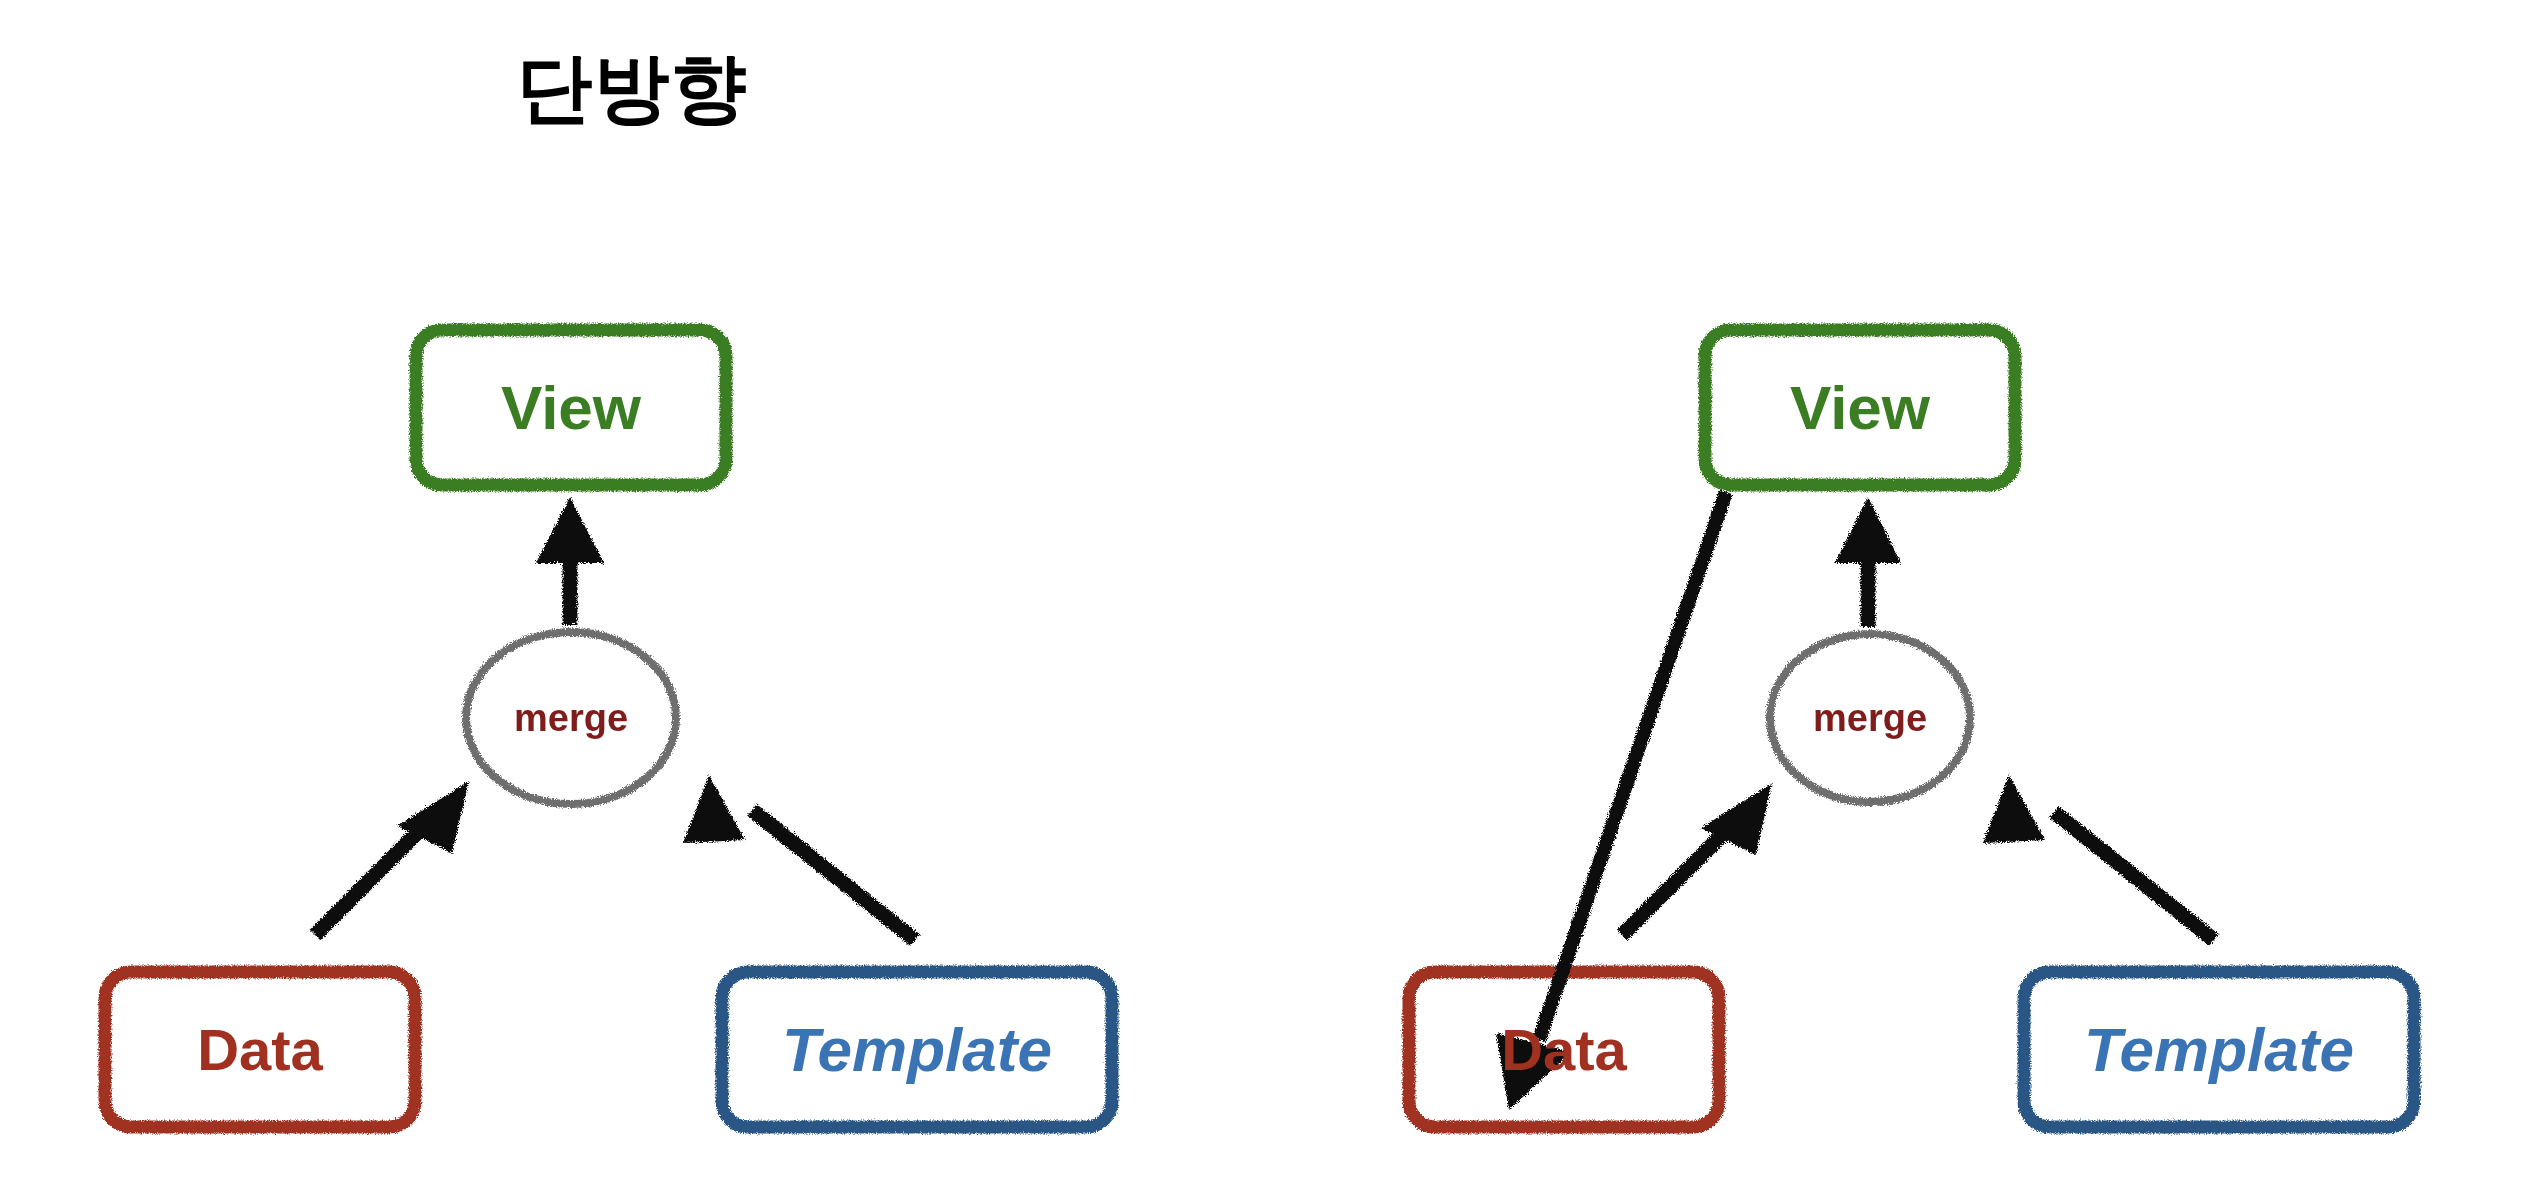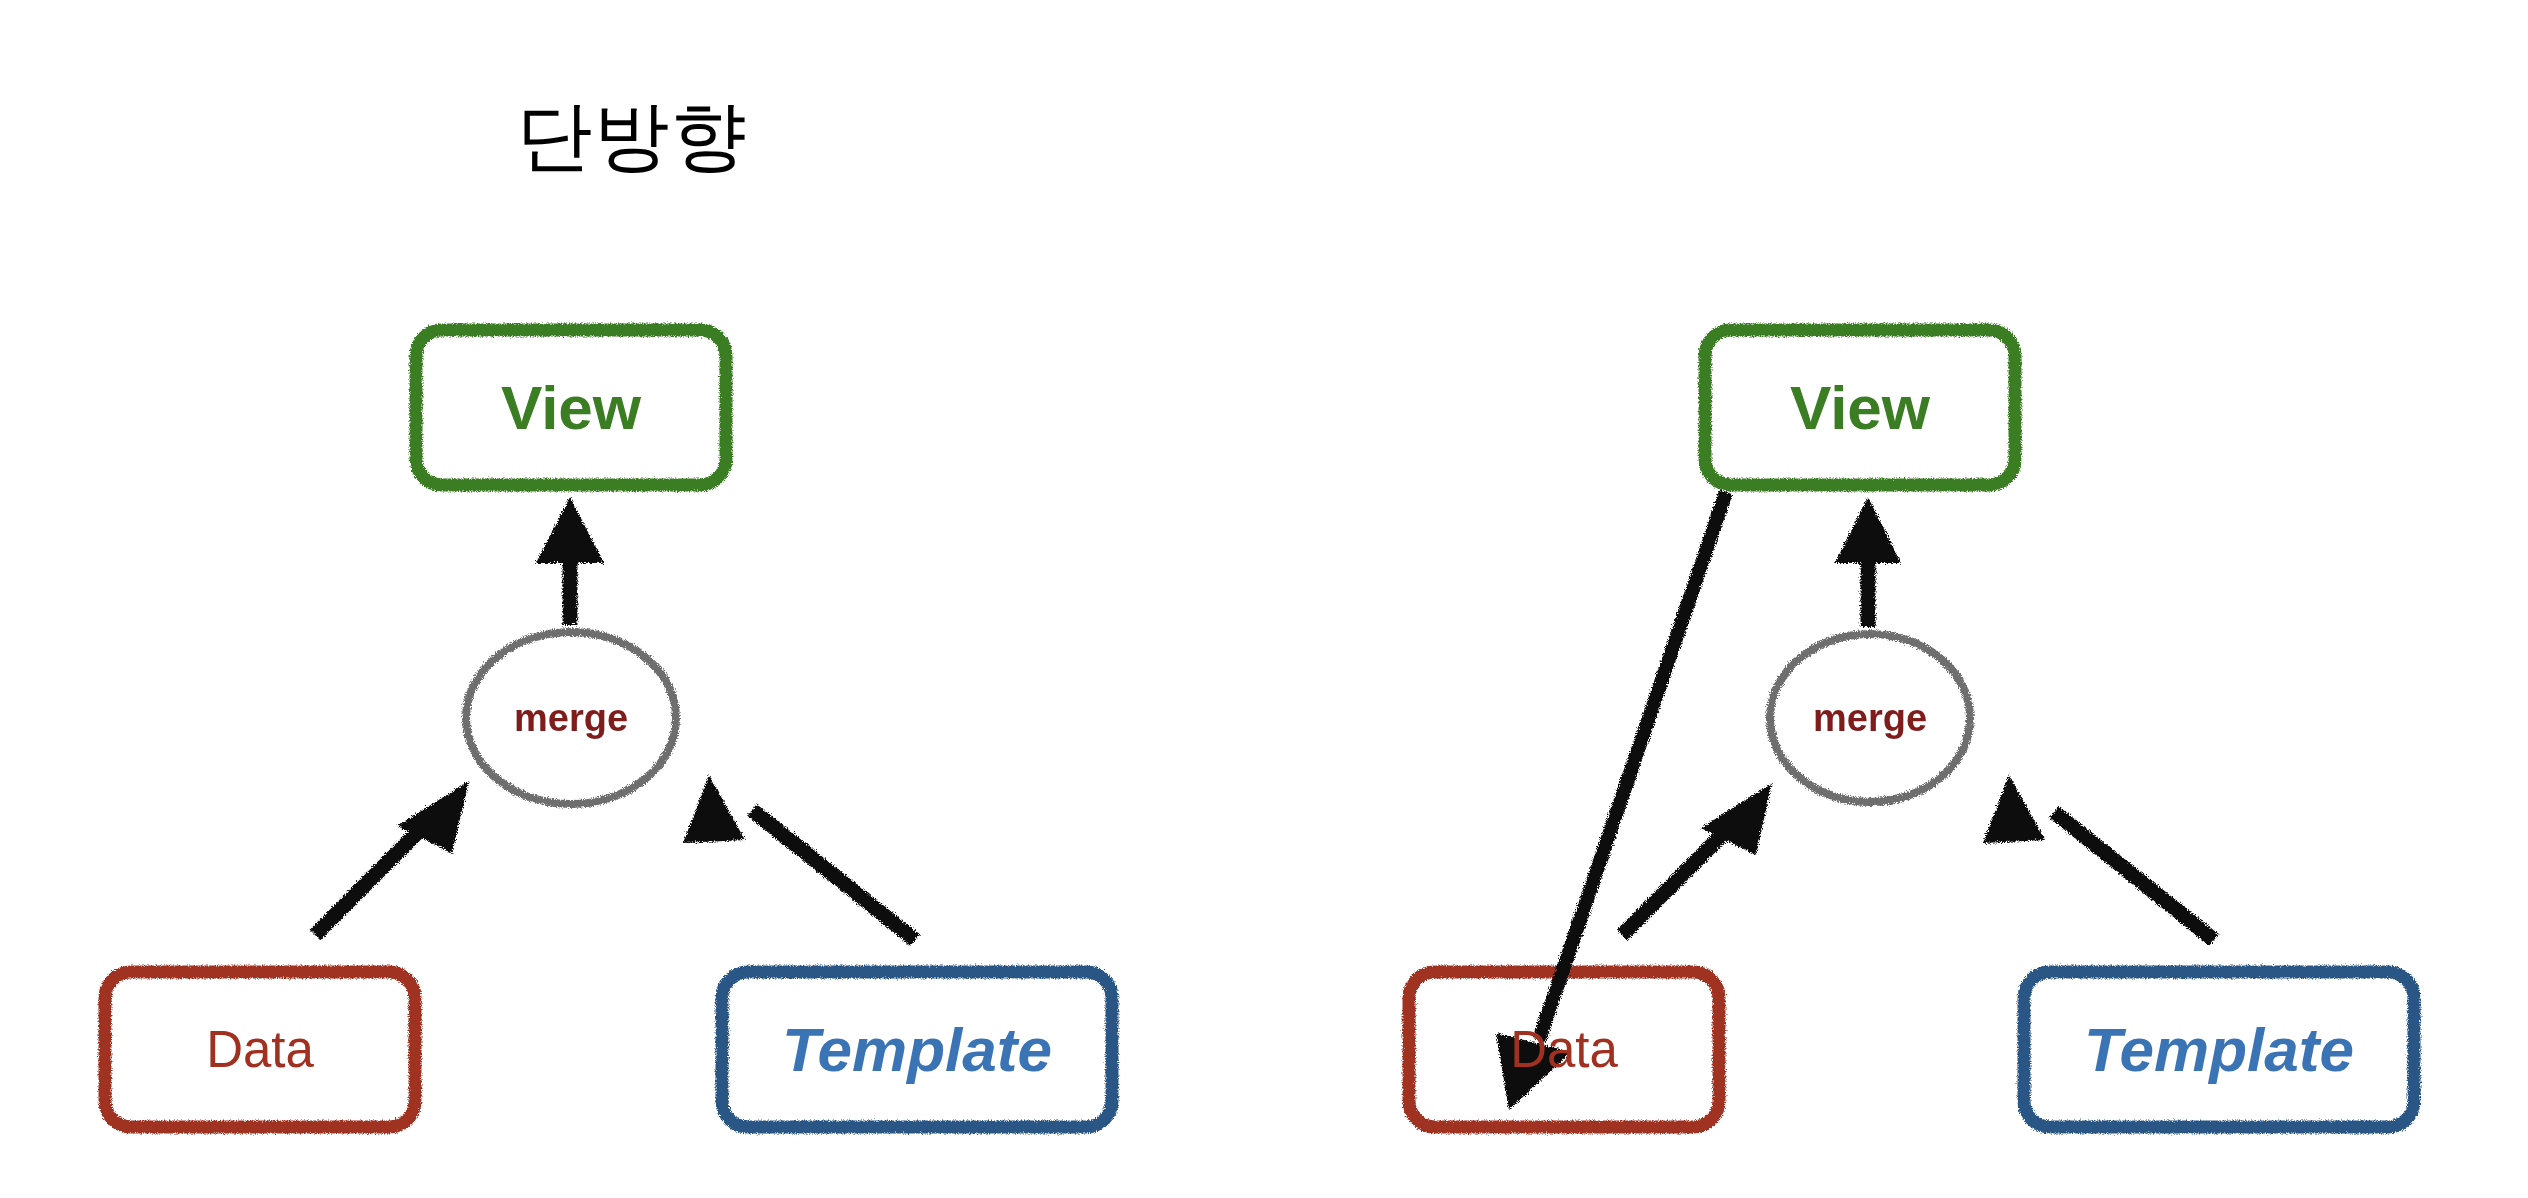--- a/index.html
+++ b/index.html
@@ -30,26 +30,25 @@
   #panel-uni  { left: 0px; }
   #panel-bi   { left: 1264px; }
 
   .panel-title {
     position: absolute;
     top: 46px;
     left: 0;
     width: 1264px;
     text-align: center;
     font-size: 76px;
-    font-weight: 400;
+    font-weight: 700;
     color: #000000;
     letter-spacing: 1px;
     line-height: 1.1;
     white-space: nowrap;
-    margin-top: 48px;
   }
 
   .svg-layer {
     position: absolute;
     left: 0;
     top: 0;
     width: 1264px;
     height: 1198px;
     overflow: visible;
   }
@@ -62,22 +61,22 @@
     text-align: center;
     pointer-events: none;
     white-space: nowrap;
   }
   .label-view {
     font-size: 62px;
     font-weight: 700;
     color: #3a7d22;
   }
   .label-data {
-    font-size: 51px;
-    font-weight: 400;
+    font-size: 58px;
+    font-weight: 700;
     color: #a03020;
     text-align: right;
   }
   .label-template {
     font-size: 62px;
     font-weight: 700;
     color: #3b74b4;
     font-style: italic;
   }
   .label-merge {

